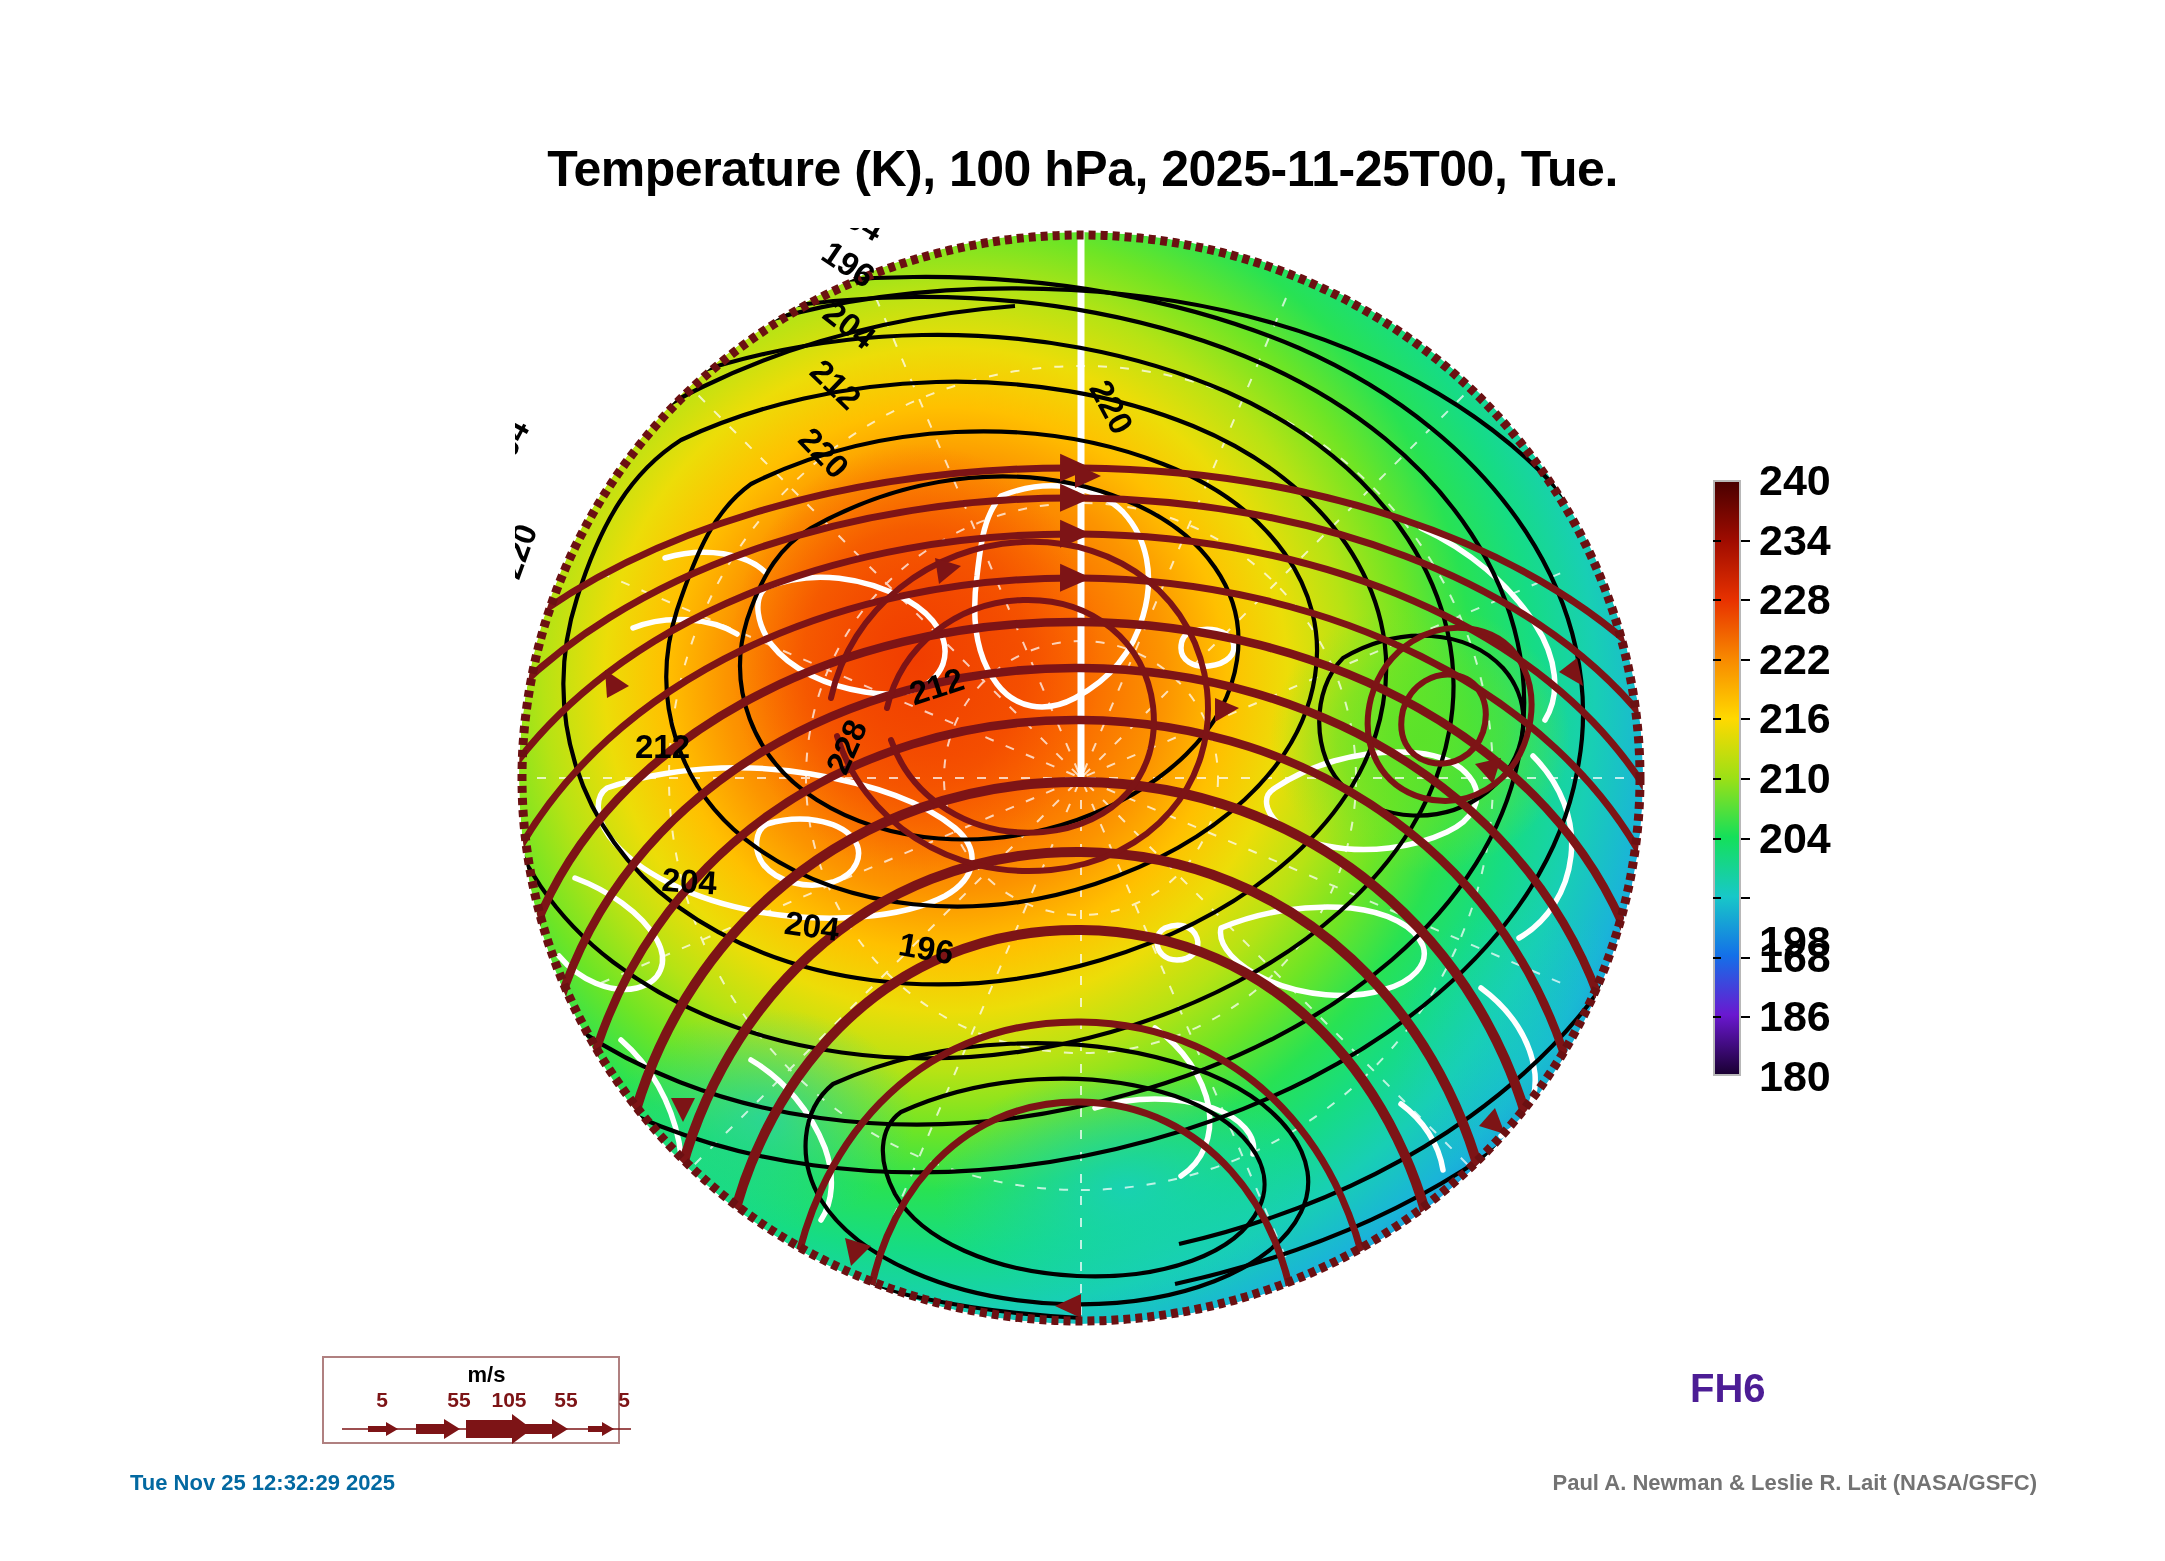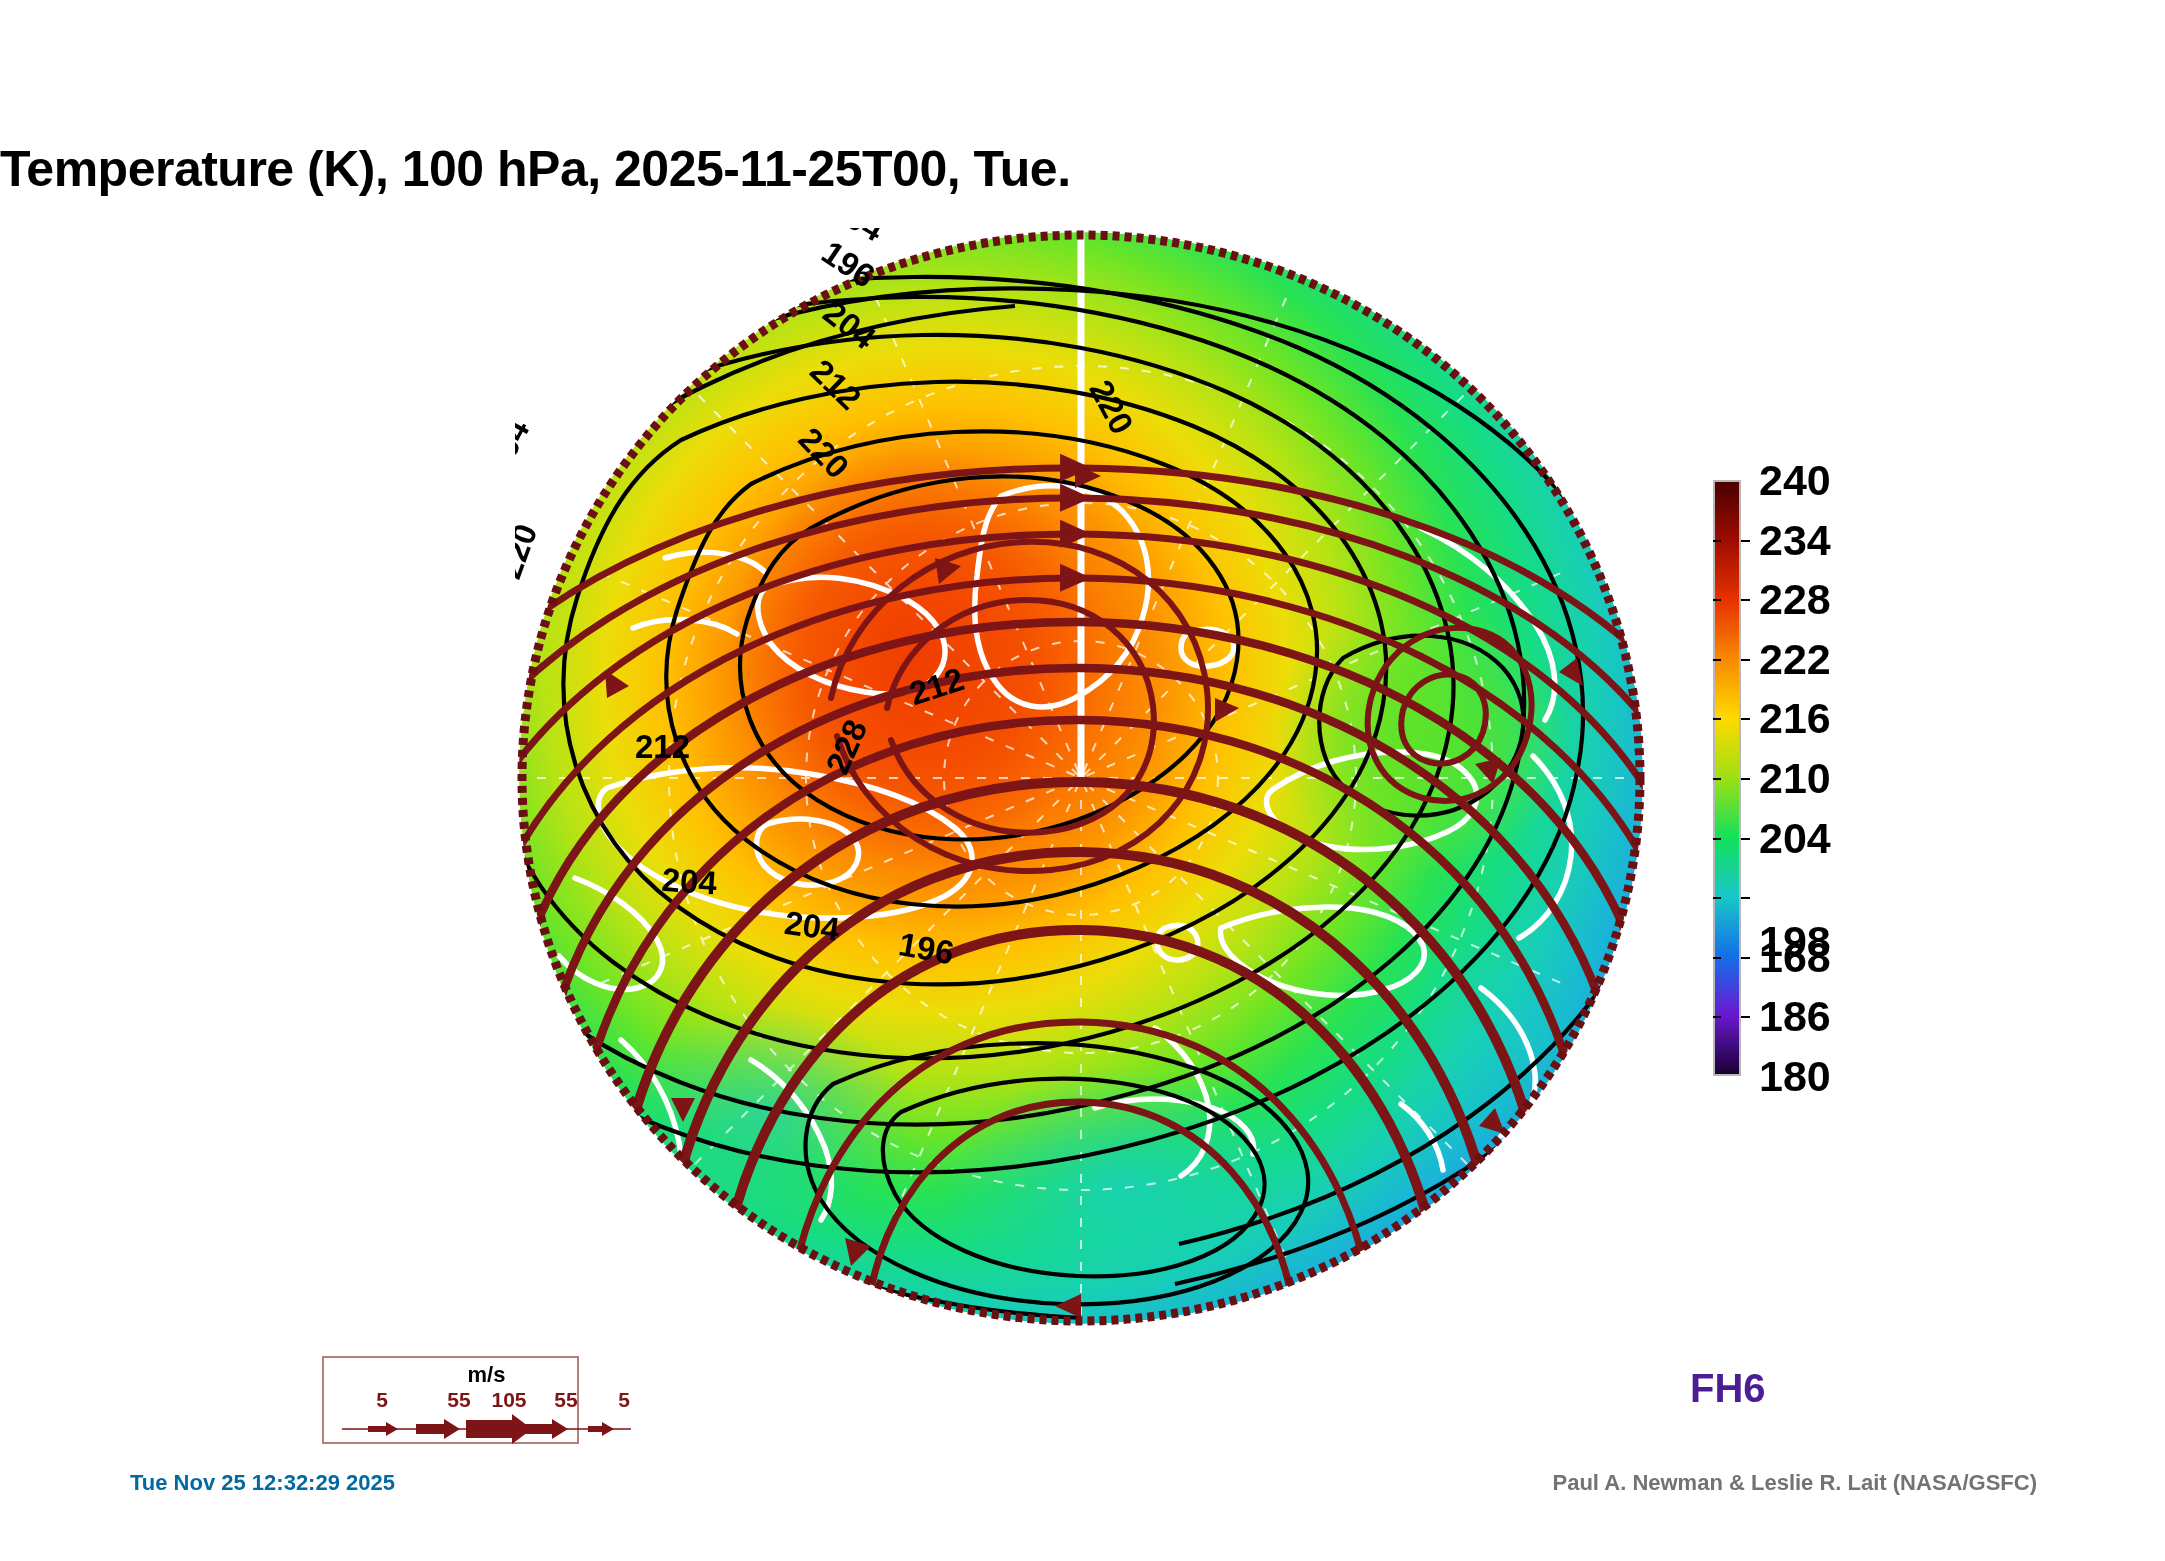--- a/index.html
+++ b/index.html
@@ -1,20 +1,20 @@
 <!DOCTYPE html>
 <html><head>
 <meta charset="utf-8">
 <style>
   html,body{margin:0;padding:0;background:#ffffff;}
   body{width:2165px;height:1561px;position:relative;overflow:hidden;
        font-family:"Liberation Sans","DejaVu Sans",sans-serif;}
 
   #plot-title{
-    position:absolute;left:0;top:140px;width:2165px;
+    position:absolute;left:0;top:140px;width:2165px;text-align:center;
     font-size:50px;font-weight:bold;color:#000;letter-spacing:-0.5px;
     font-family:"Liberation Sans",sans-serif;
   }
 
   
   #map-wrap{position:absolute;left:515px;top:228px;width:1132px;height:1100px;}
   #map-svg{display:block;width:1132px;height:1100px;}
 
   
   #colorbar-group{position:absolute;left:1705px;top:472px;width:330px;height:620px;}
@@ -25,21 +25,21 @@
   .cb-tick{position:absolute;left:36px;width:9px;height:2px;background:#000;}
   .cb-tick-in{position:absolute;left:8px;width:8px;height:2px;background:#000;}
   .cb-label{
     position:absolute;left:54px;font-size:43px;font-weight:bold;color:#000;
     line-height:1;transform:translateY(-50%);
     font-family:"Liberation Sans",sans-serif;
   }
 
   
   #wind-legend{
-    position:absolute;left:322px;top:1356px;width:257px;height:88px;
+    position:absolute;left:322px;top:1356px;width:298px;height:88px;
     border:2px solid #b08080;box-sizing:border-box;background:#fff;
   }
   #wind-unit{
     position:absolute;left:0;top:4px;width:325px;text-align:center;
     font-size:22px;font-weight:bold;color:#000;
     font-family:"Liberation Sans",sans-serif;
   }
   .wind-val{
     position:absolute;top:30px;font-size:21px;font-weight:bold;color:#7d1416;
     text-align:center;transform:translateX(-50%);

